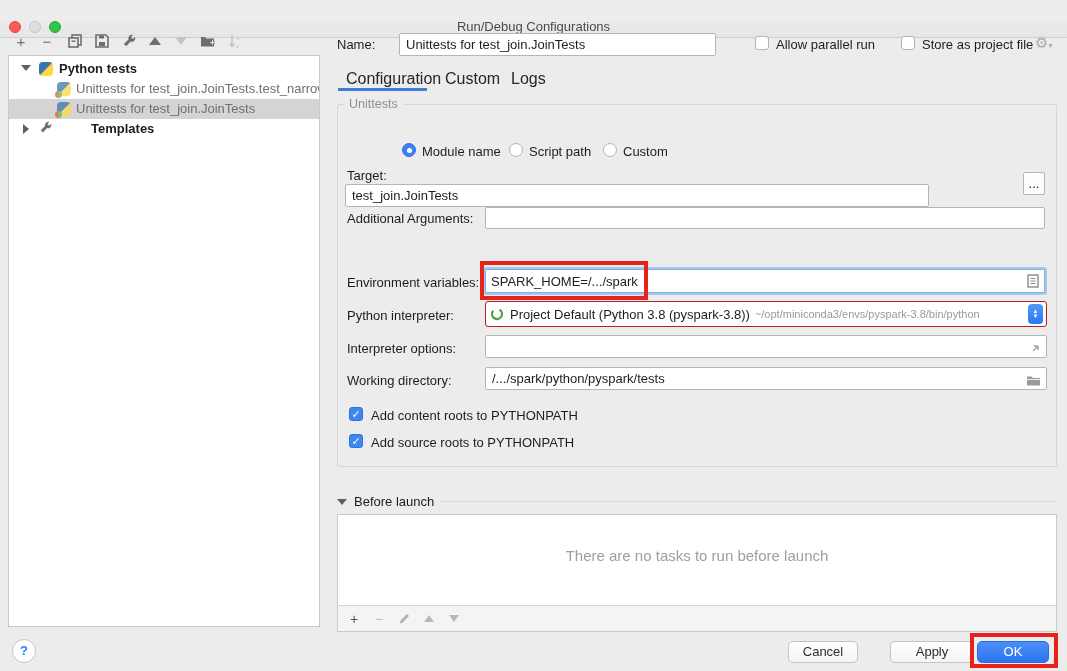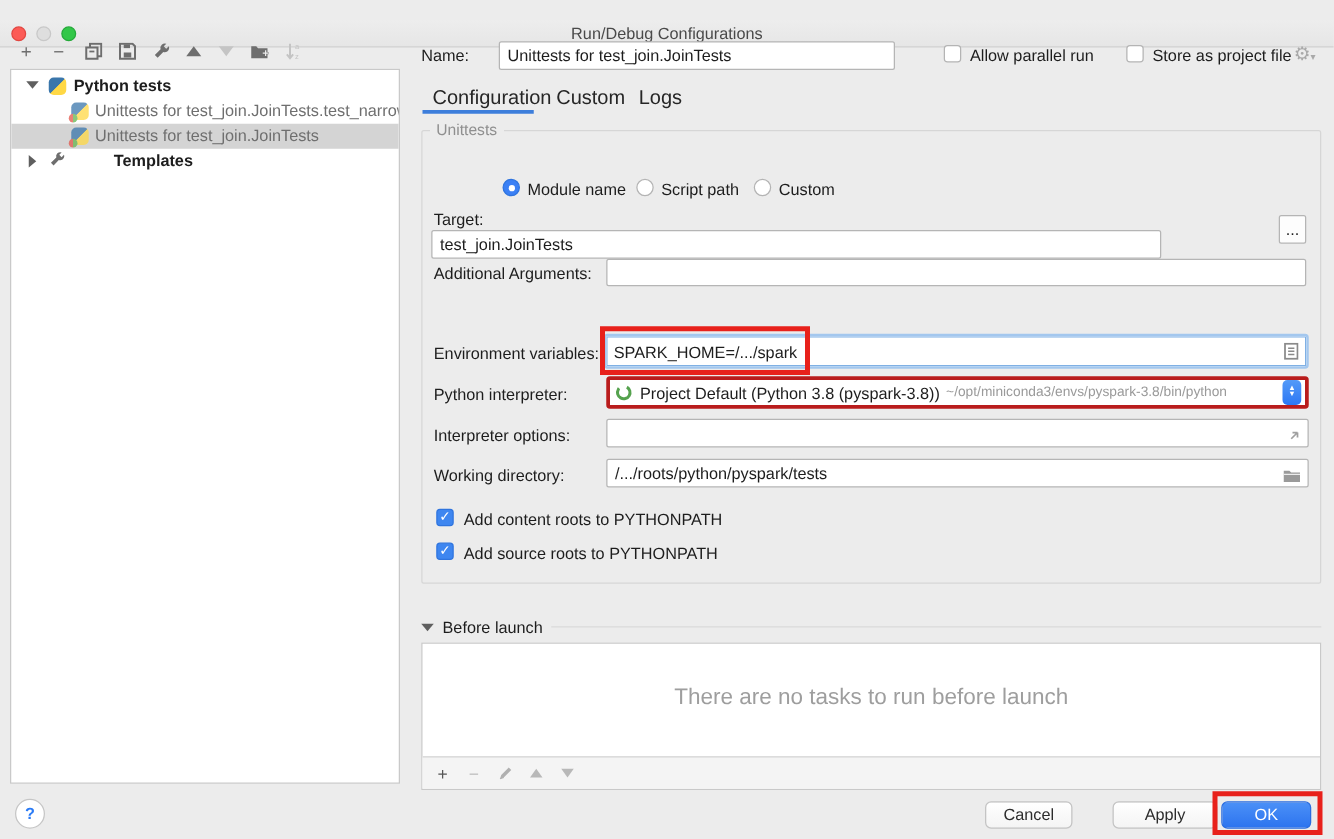--- a/index.html
+++ b/index.html
@@ -53,31 +53,31 @@
 
   .radio { width:14px; height:14px; border-radius:50%; background:#fff; border:1px solid #b4b4b4; }
   .radio.sel { background:#3b80f5; border-color:#2f74de; }
   .radio.sel::after { content:""; display:block; width:5px; height:5px; border-radius:50%; background:#fff; margin:3.5px auto; }
 
   .sec-head { display:flex; align-items:center; gap:7px; }
   .sec-line { flex:1; height:1px; background:#d9d9d9; }
 
   .focus-field { border:2px solid #a3c7ee; border-radius:3px; background:#fff; box-shadow:inset 0 0 0 1px #7fb0e4; }
 
-  .combo { background:#fff; border:3px solid #b91c1c; border-radius:3px; display:flex; align-items:center; padding:0 4px;text-align:center; }
+  .combo { background:#fff; border:1px solid #b91c1c; border-radius:3px; display:flex; align-items:center; padding:0 4px;text-align:center; }
   .spinner { width:15px; height:20px; border-radius:4px; background:linear-gradient(#549af8,#2c77f4); display:flex; flex-direction:column; align-items:center; justify-content:center; color:#fff; }
   .spinner span { font-size:6px; line-height:5px; }
   .gray-path { color:#9a9a9a; font-size:11px; margin-left:5px; }
 
   .annotation { border:4px solid #e8211b; pointer-events:none; z-index:50; }
 
   
   .bl-panel { left:337px; top:514px; width:720px; height:118px; border:1px solid #c9c9c9; background:#fff; }
   .bl-toolbar { position:absolute; left:0; bottom:0; width:100%; height:26px; background:#f4f4f4; border-top:1px solid #d4d4d4; display:flex; align-items:center; gap:9px; padding-left:8px; }
-  .bl-empty { position:absolute; width:100%; top:32px; text-align:center; color:#9e9e9e; font-size:18px; }
+  .bl-empty { position:absolute; width:100%; top:32px; text-align:center; color:#9e9e9e; font-size:15px; }
   .bl-ico { width:16px; height:16px; display:flex; align-items:center; justify-content:center; font-size:14px; color:#555; }
 
   
   .btn { position:absolute; top:641px; height:22px; background:linear-gradient(#ffffff,#f4f4f4); border:1px solid #c4c4c4; border-radius:5px; text-align:center; line-height:20px; font-size:13px; color:#2c2c2c; }
   .btn.primary { background:linear-gradient(#4b90f7,#2d74ef); border-color:#2a6ce0; color:#fff; }
   .help-btn { left:12px; top:639px; width:24px; height:24px; border-radius:50%; background:#fff; border:1px solid #c6c6c6; text-align:center; line-height:22px; color:#2a7bf6; font-weight:bold; font-size:13px; }
 </style>
 </head>
 <body>
 
@@ -228,21 +228,21 @@
     <span></span>
     <span style="position:absolute;right:5px;top:4px;">
       <svg width="12" height="12" viewBox="0 0 12 12">
           <path d="M4 8l5-5M9 3v4M9 3H5" stroke="#a0a0a0" stroke-width="1.4" fill="none"></path>
         </svg>
     </span>
   </div>
 
   <span class="abs" style="left:347px;top:373px;">Working directory:</span>
   <div class="abs field" style="left:485px;top:367px;width:562px;height:23px;">
-    <span>/.../roots/python/pyspark/tests</span>
+    <span>/.../spark/python/pyspark/tests</span>
     <span style="position:absolute;right:5px;top:4px;">
       <svg width="15" height="13" viewBox="0 0 15 13">
           <path d="M1 2.5h4.5L7 4h7v7.5H1z" fill="#9a9a9a"></path>
           <path d="M1 5.5h13" stroke="#ececec" stroke-width="1"></path>
         </svg>
     </span>
   </div>
 
   <span class="abs cbx checked" style="left:349px;top:407px;">✓</span>
   <span class="abs" style="left:371px;top:408px;">Add content roots to PYTHONPATH</span>

